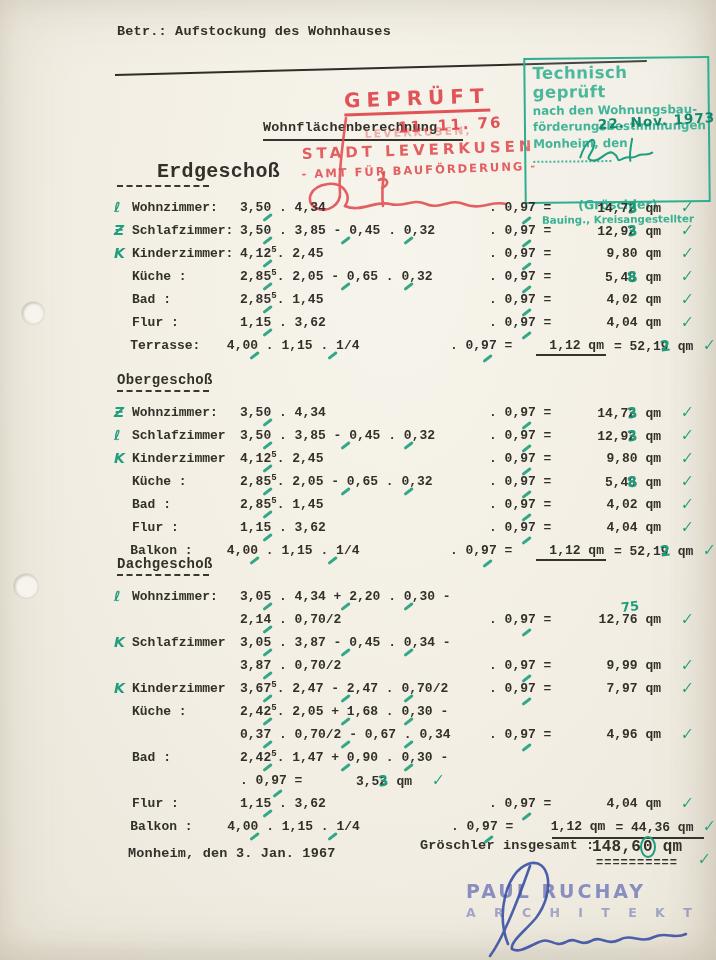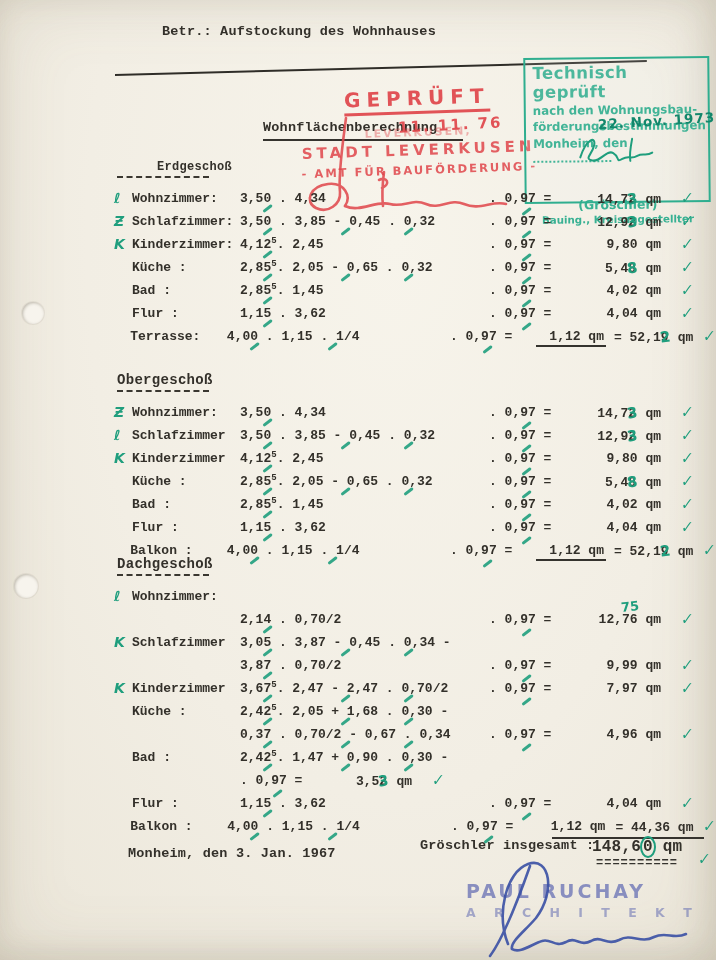--- a/index.html
+++ b/index.html
@@ -17,21 +17,21 @@
     box-shadow:inset 0 0 70px rgba(120,105,80,.14), inset -16px 0 34px rgba(120,105,80,.10), inset 0 -10px 24px rgba(120,105,80,.08);
     font-family:"Liberation Mono","DejaVu Sans Mono",monospace;
     color:var(--ink);font-weight:700;
   }
   .abs{position:absolute;}
   .typed{font-size:13px;letter-spacing:.2px;white-space:pre;}
   .hole{position:absolute;border-radius:50%;background:#f7f4ed;
     box-shadow:inset 1px 1px 3px rgba(90,80,60,.35), 0 0 0 1px rgba(90,80,60,.08);}
 
   
-  .hd1{left:117px;top:24px;font-size:13.5px;margin-left:45px;}
+  .hd1{left:117px;top:24px;font-size:13.5px;}
   .hd2{left:168px;top:47px;font-size:13.5px;}
   .hrule{left:115px;top:74px;width:532px;height:2px;background:#2f2d28;transform:rotate(-1.5deg);transform-origin:left center;}
   .calc-title{left:263px;top:120px;font-size:13.5px;}
   .calc-underline{left:263px;top:139px;width:200px;height:2px;background:#35332e;}
 
   
   .section{position:absolute;left:0;right:0;}
   .sec-title{margin-left:117px;font-size:14px;letter-spacing:.3px;}
   .sec-underline{margin-left:117px;margin-top:2px;width:92px;border-top:2px dashed #3a3730;}
   .rows{margin-top:9px;}
@@ -130,21 +130,21 @@
         <path d="M8,26 C14,8 24,4 22,14 C20,23 12,27 19,29 C28,32 34,18 41,22 C48,26 43,32 50,28 C57,24 58,29 65,25 C71,22 74,26 80,22"></path>
         <path d="M60,8 C58,18 57,25 58,30"></path>
       </g>
     </svg>
     <div class="g-name">(Gröschler)</div>
     <div class="g-role">Bauing., Kreisangestellter</div>
   </div>
 
   <div id="sections">
       <div class="section" style="top: 160px;">
-        <div class="sec-title typed" style="font-size: 12px; padding-left: 40px;">Erdgeschoß</div>
+        <div class="sec-title typed" style="font-size: 20px; padding-left: 40px;">Erdgeschoß</div>
         <div class="sec-underline"></div>
         <div class="rows">
           <div class="row"><span class="c-m marker">ℓ</span><span class="c-label">Wohnzimmer:</span><span class="c-expr">3,50 . 4,34<i class="sl" style="left: 22px;"></i></span><span class="c-f">. 0,97 =<i class="slf"></i></span><span class="c-ru"><span>14,7</span><span class="rs">2</span><span class="cor">3</span><span> qm</span></span><span class="c-after"><span class="chk">✓</span></span></div>
           <div class="row"><span class="c-m marker">Ƶ</span><span class="c-label">Schlafzimmer:</span><span class="c-expr">3,50 . 3,85 - 0,45 . 0,32<i class="sl" style="left: 22px;"></i><i class="sl" style="left: 100px;"></i><i class="sl" style="left: 163px;"></i></span><span class="c-f">. 0,97 =<i class="slf"></i></span><span class="c-ru"><span>12,9</span><span class="rs">2</span><span class="cor">3</span><span> qm</span></span><span class="c-after"><span class="chk">✓</span></span></div>
           <div class="row"><span class="c-m marker">K</span><span class="c-label">Kinderzimmer:</span><span class="c-expr">4,12<span class="sup">5</span>. 2,45<i class="sl" style="left: 22px;"></i></span><span class="c-f">. 0,97 =<i class="slf"></i></span><span class="c-ru"><span>9,80</span><span> qm</span></span><span class="c-after"><span class="chk">✓</span></span></div>
           <div class="row"><span class="c-m marker"></span><span class="c-label">Küche :</span><span class="c-expr">2,85<span class="sup">5</span>. 2,05 - 0,65 . 0,32<i class="sl" style="left: 22px;"></i><i class="sl" style="left: 100px;"></i><i class="sl" style="left: 163px;"></i></span><span class="c-f">. 0,97 =<i class="slf"></i></span><span class="c-ru"><span>5,4</span><span class="rs">8</span><span class="cor">8</span><span> qm</span></span><span class="c-after"><span class="chk">✓</span></span></div>
           <div class="row"><span class="c-m marker"></span><span class="c-label">Bad :</span><span class="c-expr">2,85<span class="sup">5</span>. 1,45<i class="sl" style="left: 22px;"></i></span><span class="c-f">. 0,97 =<i class="slf"></i></span><span class="c-ru"><span>4,02</span><span> qm</span></span><span class="c-after"><span class="chk">✓</span></span></div>
           <div class="row"><span class="c-m marker"></span><span class="c-label">Flur :</span><span class="c-expr">1,15 . 3,62<i class="sl" style="left: 22px;"></i></span><span class="c-f">. 0,97 =<i class="slf"></i></span><span class="c-ru"><span>4,04</span><span> qm</span></span><span class="c-after"><span class="chk">✓</span></span></div>
           <div class="row"><span class="c-m marker"></span><span class="c-label">Terrasse:</span><span class="c-expr">4,00 . 1,15 . 1/4<i class="sl" style="left: 22px;"></i><i class="sl" style="left: 100px;"></i></span><span class="c-f">. 0,97 =<i class="slf"></i></span><span class="c-ru ul"><span>1,12</span><span> qm</span></span><span class="c-after"><span>= 52,1</span><span class="rs">9</span><span class="cor">2</span><span> qm</span><span class="chk">✓</span></span></div>
         </div>
@@ -159,21 +159,21 @@
           <div class="row"><span class="c-m marker"></span><span class="c-label">Küche :</span><span class="c-expr">2,85<span class="sup">5</span>. 2,05 - 0,65 . 0,32<i class="sl" style="left: 22px;"></i><i class="sl" style="left: 100px;"></i><i class="sl" style="left: 163px;"></i></span><span class="c-f">. 0,97 =<i class="slf"></i></span><span class="c-ru"><span>5,4</span><span class="rs">8</span><span class="cor">8</span><span> qm</span></span><span class="c-after"><span class="chk">✓</span></span></div>
           <div class="row"><span class="c-m marker"></span><span class="c-label">Bad :</span><span class="c-expr">2,85<span class="sup">5</span>. 1,45<i class="sl" style="left: 22px;"></i></span><span class="c-f">. 0,97 =<i class="slf"></i></span><span class="c-ru"><span>4,02</span><span> qm</span></span><span class="c-after"><span class="chk">✓</span></span></div>
           <div class="row"><span class="c-m marker"></span><span class="c-label">Flur :</span><span class="c-expr">1,15 . 3,62<i class="sl" style="left: 22px;"></i></span><span class="c-f">. 0,97 =<i class="slf"></i></span><span class="c-ru"><span>4,04</span><span> qm</span></span><span class="c-after"><span class="chk">✓</span></span></div>
           <div class="row"><span class="c-m marker"></span><span class="c-label">Balkon :</span><span class="c-expr">4,00 . 1,15 . 1/4<i class="sl" style="left: 22px;"></i><i class="sl" style="left: 100px;"></i></span><span class="c-f">. 0,97 =<i class="slf"></i></span><span class="c-ru ul"><span>1,12</span><span> qm</span></span><span class="c-after"><span>= 52,1</span><span class="rs">9</span><span class="cor">2</span><span> qm</span><span class="chk">✓</span></span></div>
         </div>
       </div>
       <div class="section" style="top: 556px;">
         <div class="sec-title typed" style="font-size: 14px;">Dachgeschoß</div>
         <div class="sec-underline"></div>
         <div class="rows">
-          <div class="row"><span class="c-m marker">ℓ</span><span class="c-label">Wohnzimmer:</span><span class="c-f"></span><span class="c-ru"></span><span class="c-after"></span></div>
+          <div class="row"><span class="c-m marker">ℓ</span><span class="c-label">Wohnzimmer:</span><span class="c-expr">3,05 . 4,34 + 2,20 . 0,30 -<i class="sl" style="left: 22px;"></i><i class="sl" style="left: 100px;"></i><i class="sl" style="left: 163px;"></i></span><span class="c-f"></span><span class="c-ru"></span><span class="c-after"></span></div>
           <div class="row"><span class="c-m marker"></span><span class="c-label"></span><span class="c-expr">2,14 . 0,70/2<i class="sl" style="left: 22px;"></i></span><span class="c-f">. 0,97 =<i class="slf"></i></span><span class="c-ru"><span>12,76</span><span> qm</span><span class="cor-above">75</span></span><span class="c-after"><span class="chk">✓</span></span></div>
           <div class="row"><span class="c-m marker">K</span><span class="c-label">Schlafzimmer</span><span class="c-expr">3,05 . 3,87 - 0,45 . 0,34 -<i class="sl" style="left: 22px;"></i><i class="sl" style="left: 100px;"></i><i class="sl" style="left: 163px;"></i></span><span class="c-f"></span><span class="c-ru"></span><span class="c-after"></span></div>
           <div class="row"><span class="c-m marker"></span><span class="c-label"></span><span class="c-expr">3,87 . 0,70/2<i class="sl" style="left: 22px;"></i></span><span class="c-f">. 0,97 =<i class="slf"></i></span><span class="c-ru"><span>9,99</span><span> qm</span></span><span class="c-after"><span class="chk">✓</span></span></div>
           <div class="row"><span class="c-m marker">K</span><span class="c-label">Kinderzimmer</span><span class="c-expr">3,67<span class="sup">5</span>. 2,47 - 2,47 . 0,70/2<i class="sl" style="left: 22px;"></i><i class="sl" style="left: 100px;"></i><i class="sl" style="left: 163px;"></i></span><span class="c-f">. 0,97 =<i class="slf"></i></span><span class="c-ru"><span>7,97</span><span> qm</span></span><span class="c-after"><span class="chk">✓</span></span></div>
           <div class="row"><span class="c-m marker"></span><span class="c-label">Küche :</span><span class="c-expr">2,42<span class="sup">5</span>. 2,05 + 1,68 . 0,30 -<i class="sl" style="left: 22px;"></i><i class="sl" style="left: 100px;"></i><i class="sl" style="left: 163px;"></i></span><span class="c-f"></span><span class="c-ru"></span><span class="c-after"></span></div>
           <div class="row"><span class="c-m marker"></span><span class="c-label"></span><span class="c-expr">0,37 . 0,70/2 - 0,67 . 0,34<i class="sl" style="left: 22px;"></i><i class="sl" style="left: 100px;"></i><i class="sl" style="left: 163px;"></i></span><span class="c-f">. 0,97 =<i class="slf"></i></span><span class="c-ru"><span>4,96</span><span> qm</span></span><span class="c-after"><span class="chk">✓</span></span></div>
           <div class="row"><span class="c-m marker"></span><span class="c-label">Bad :</span><span class="c-expr">2,42<span class="sup">5</span>. 1,47 + 0,90 . 0,30 -<i class="sl" style="left: 22px;"></i><i class="sl" style="left: 100px;"></i><i class="sl" style="left: 163px;"></i></span><span class="c-f"></span><span class="c-ru"></span><span class="c-after"></span></div>
           <div class="row"><span class="c-m marker"></span><span class="c-label"></span><span class="c-f">. 0,97 =<i class="slf"></i></span><span class="c-ru"><span>3,5</span><span class="rs">2</span><span class="cor">3</span><span> qm</span></span><span class="c-after"><span class="chk">✓</span></span></div>
           <div class="row"><span class="c-m marker"></span><span class="c-label">Flur :</span><span class="c-expr">1,15 . 3,62<i class="sl" style="left: 22px;"></i></span><span class="c-f">. 0,97 =<i class="slf"></i></span><span class="c-ru"><span>4,04</span><span> qm</span></span><span class="c-after"><span class="chk">✓</span></span></div>
           <div class="row row-rule"><span class="c-m marker"></span><span class="c-label">Balkon :</span><span class="c-expr">4,00 . 1,15 . 1/4<i class="sl" style="left: 22px;"></i><i class="sl" style="left: 100px;"></i></span><span class="c-f">. 0,97 =<i class="slf"></i></span><span class="c-ru"><span>1,12</span><span> qm</span></span><span class="c-after"><span>= 44,36</span><span> qm</span><span class="chk">✓</span></span></div>

